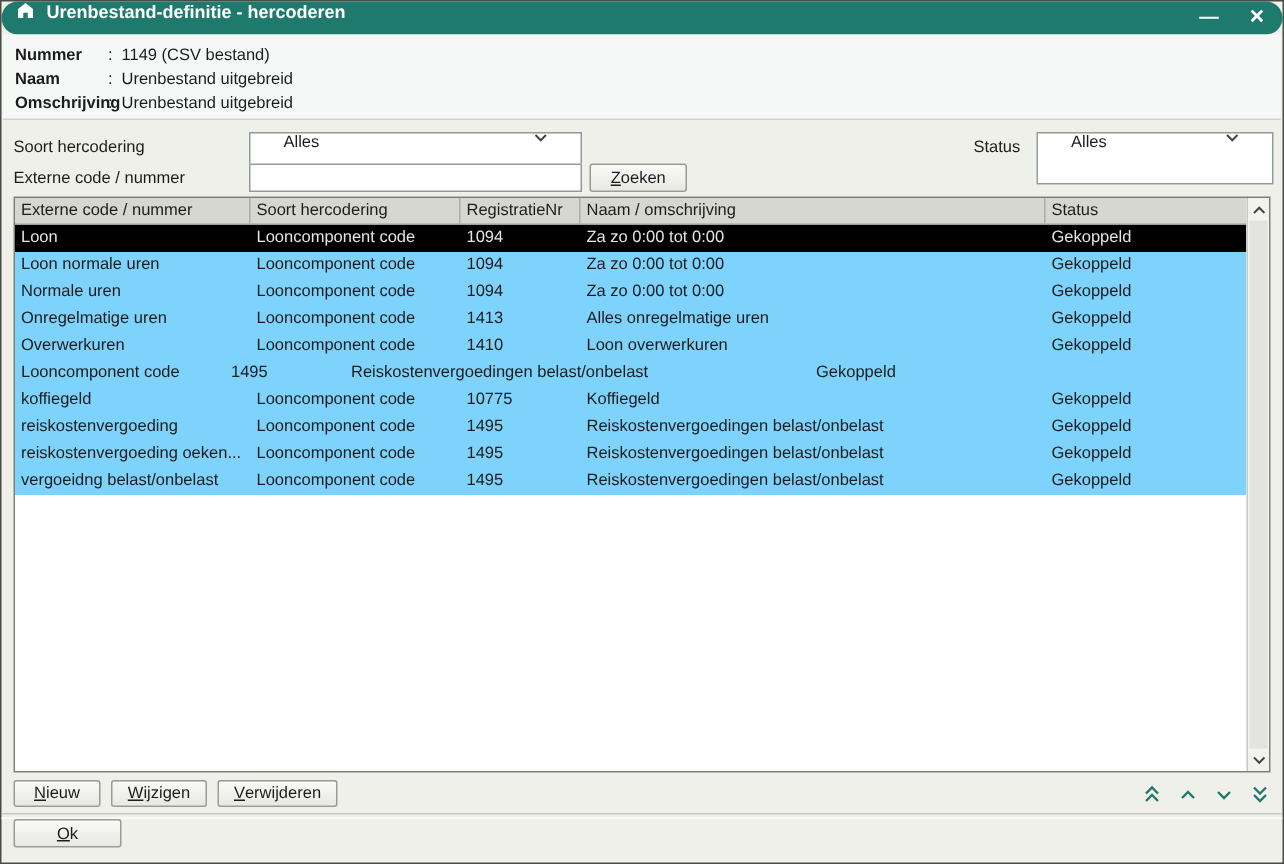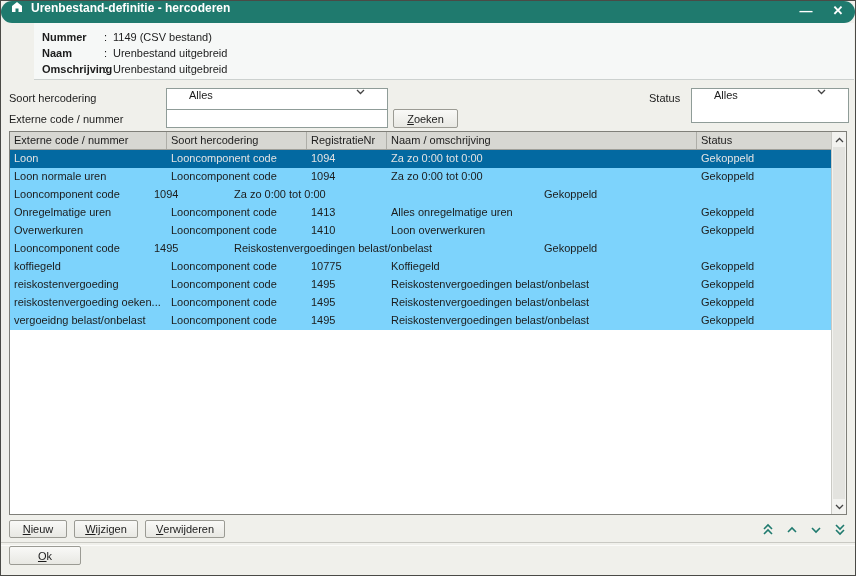--- a/index.html
+++ b/index.html
@@ -33,21 +33,20 @@
     color: #fff; font-size: 13px; font-weight: bold;
     width: 16px; text-align: center; cursor: default; line-height: 20px;
   }
   
   .info-panel {
     position: absolute; left: 1px; right: 1px; top: 22px; height: 57px;
     background: #f6f8f7;
     border-bottom: 1px solid #ccd1cf;
     padding: 6px 8px 0 8px;
     box-sizing: border-box;
-    margin-left: 32px;
   }
   .info-row { height: 16px; line-height: 16px; white-space: nowrap; }
   .info-label { display: inline-block; width: 62px; font-weight: bold; }
   .info-colon { display: inline-block; width: 9px; }
   
   .filters { position: absolute; left: 0; top: 80px; right: 0; height: 50px; }
   .flt-label { position: absolute; line-height: 14px; }
   .lbl-soort   { left: 8px;  top: 10px; }
   .lbl-status  { left: 648px; top: 10px; }
   .lbl-externe { left: 8px;  top: 31px; }
@@ -104,21 +103,21 @@
     white-space: nowrap; overflow: hidden;
     line-height: 13px;
   }
   .trow { display: flex; height: 18px; background: #7dd3fc; }
   .tcell {
     padding: 2px 4px;
     box-sizing: border-box;
     white-space: nowrap; overflow: hidden;
     line-height: 13px;
   }
-  .trow.selected { background: #0369a1; color: #e3e3e3; }
+  .trow.selected { background: #000000; color: #e3e3e3; }
   .c0 { width: 157px; flex: 0 0 157px; }
   .c1 { width: 140px; flex: 0 0 140px; }
   .c2 { width: 80px;  flex: 0 0 80px; }
   .c3 { width: 310px; flex: 0 0 310px; }
   .c4 { flex: 1 1 auto; border-right: none; }
   
   .vscroll {
     position: absolute; top: 0; right: 0; bottom: 0; width: 15px;
     background: #f2f2ef;
     border-left: 1px solid #c9c9c4;
@@ -225,20 +224,21 @@
             <div class="tcell c4">Gekoppeld</div>
           </div>
           <div class="trow">
             <div class="tcell c0">Loon normale uren</div>
             <div class="tcell c1">Looncomponent code</div>
             <div class="tcell c2">1094</div>
             <div class="tcell c3">Za zo 0:00 tot 0:00</div>
             <div class="tcell c4">Gekoppeld</div>
           </div>
           <div class="trow">
+            <div class="tcell c0">Normale uren</div>
             <div class="tcell c1">Looncomponent code</div>
             <div class="tcell c2">1094</div>
             <div class="tcell c3">Za zo 0:00 tot 0:00</div>
             <div class="tcell c4">Gekoppeld</div>
           </div>
           <div class="trow">
             <div class="tcell c0">Onregelmatige uren</div>
             <div class="tcell c1">Looncomponent code</div>
             <div class="tcell c2">1413</div>
             <div class="tcell c3">Alles onregelmatige uren</div>

